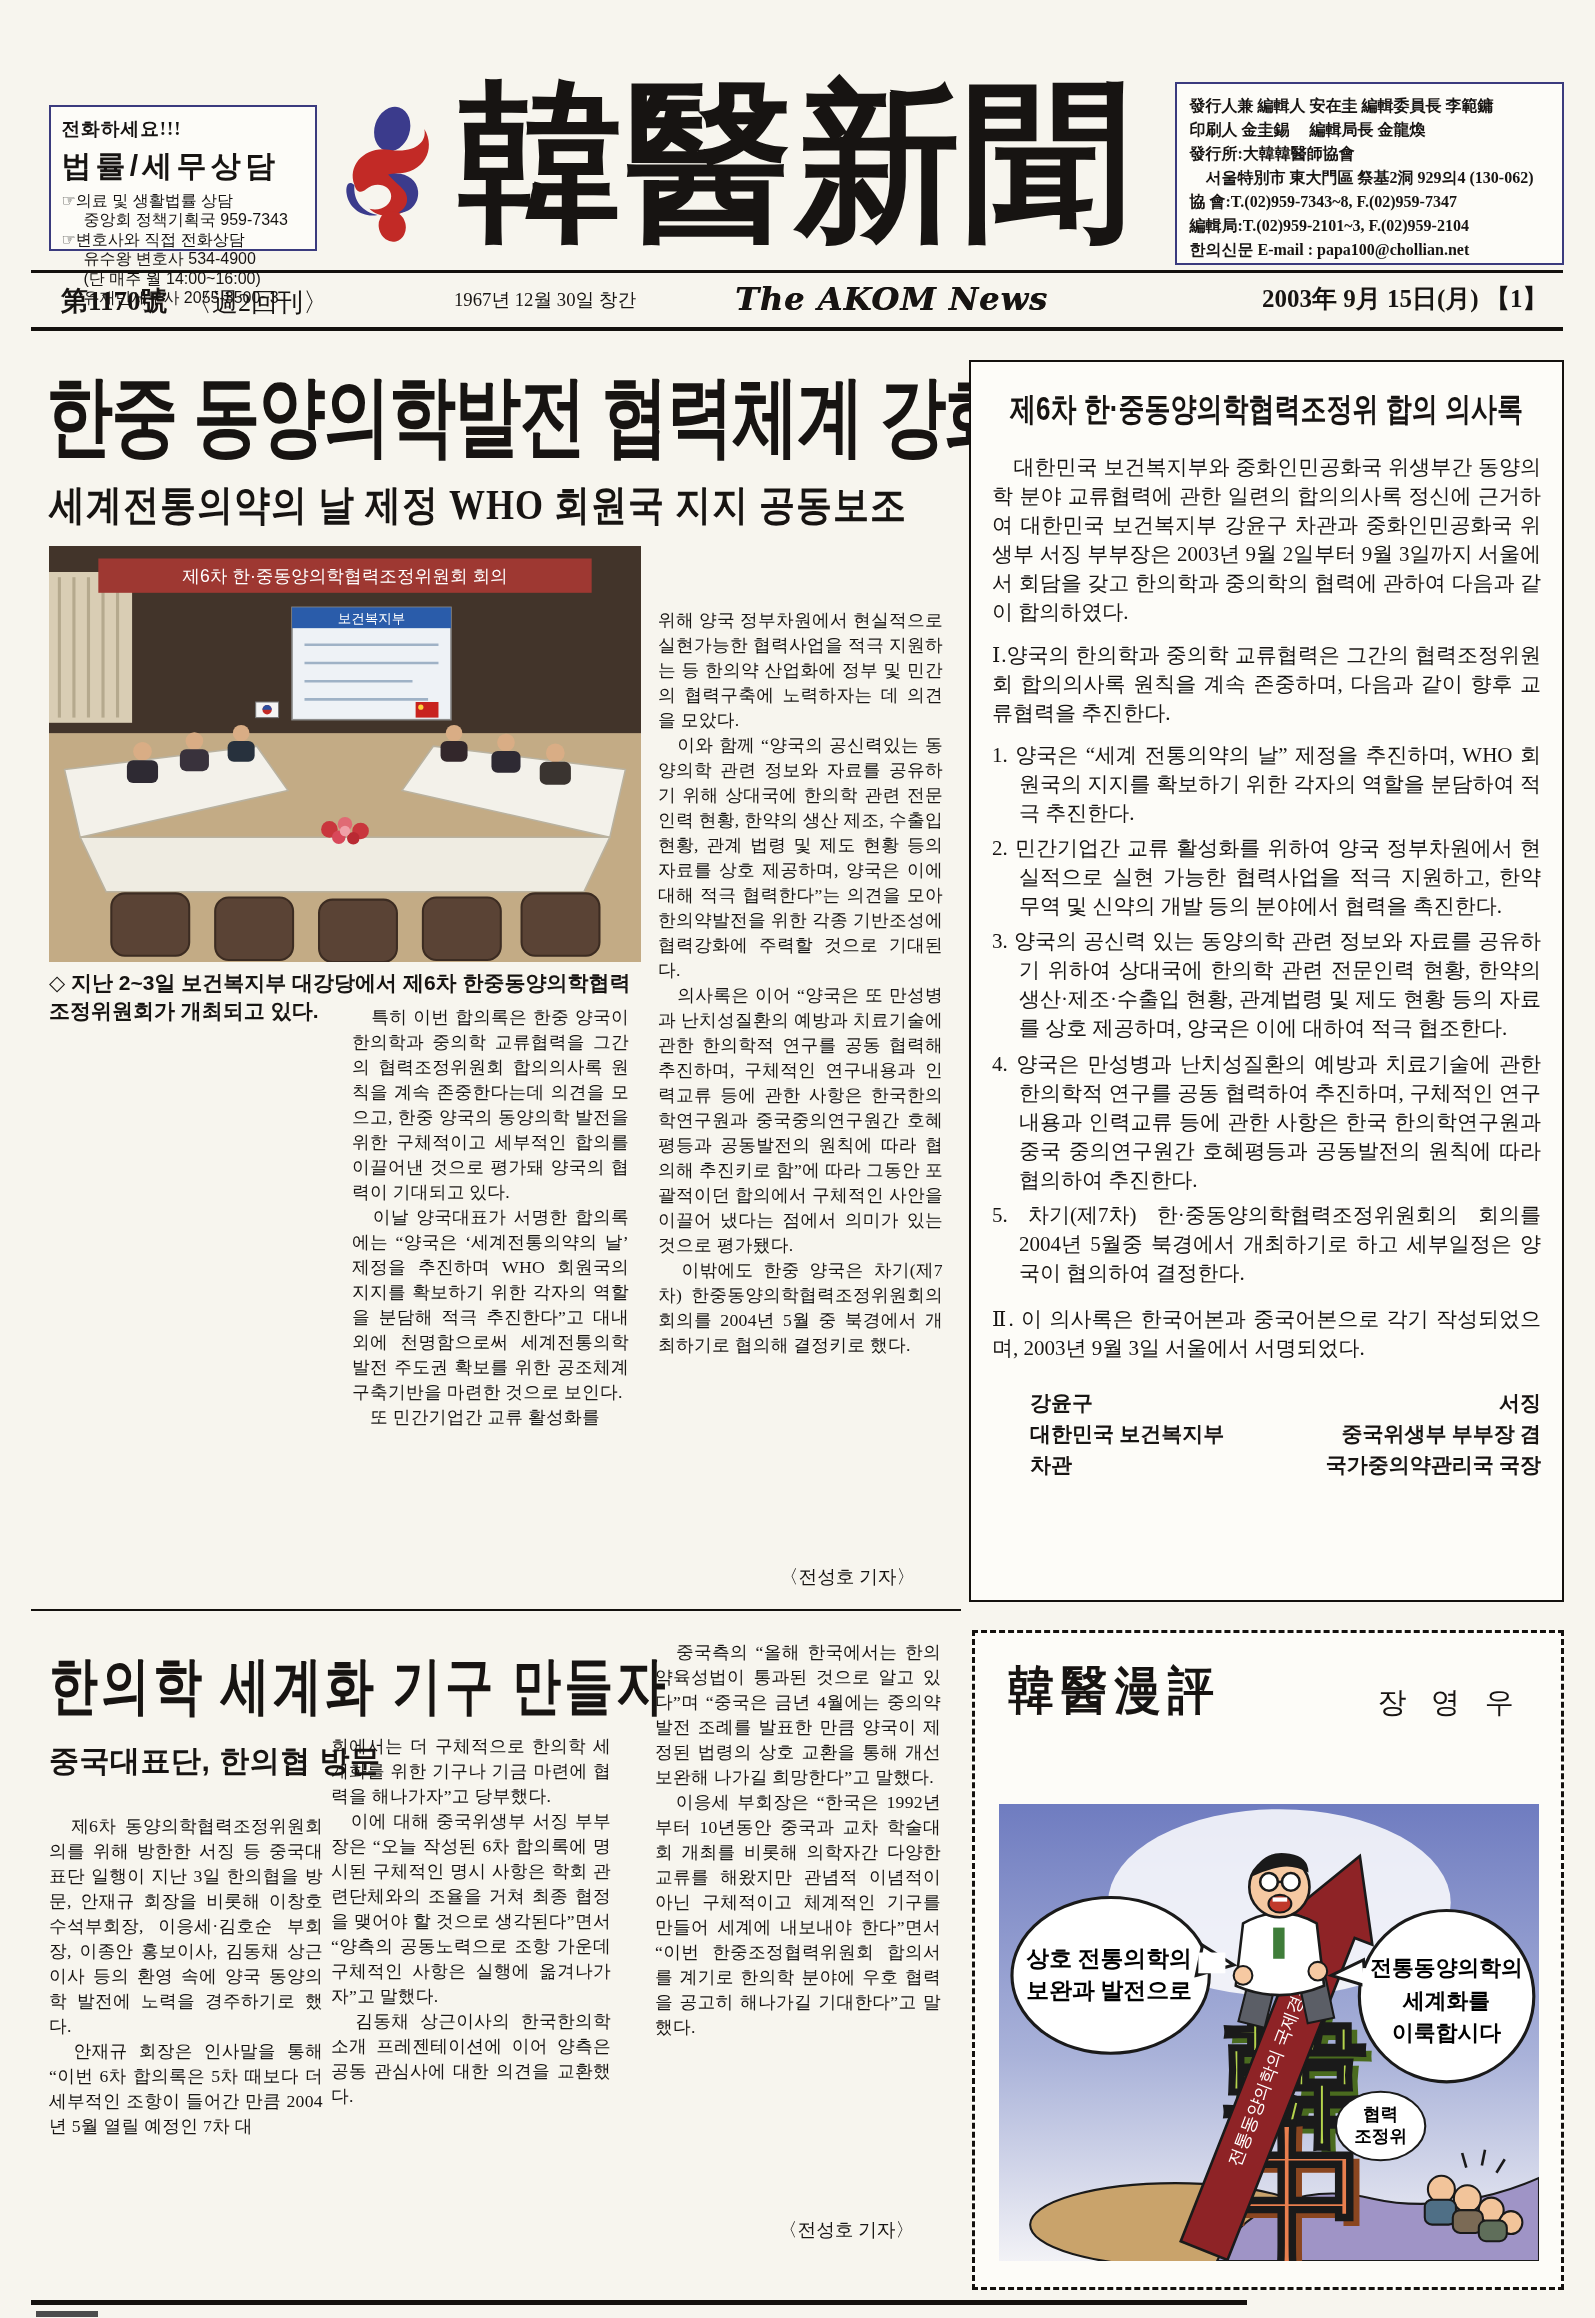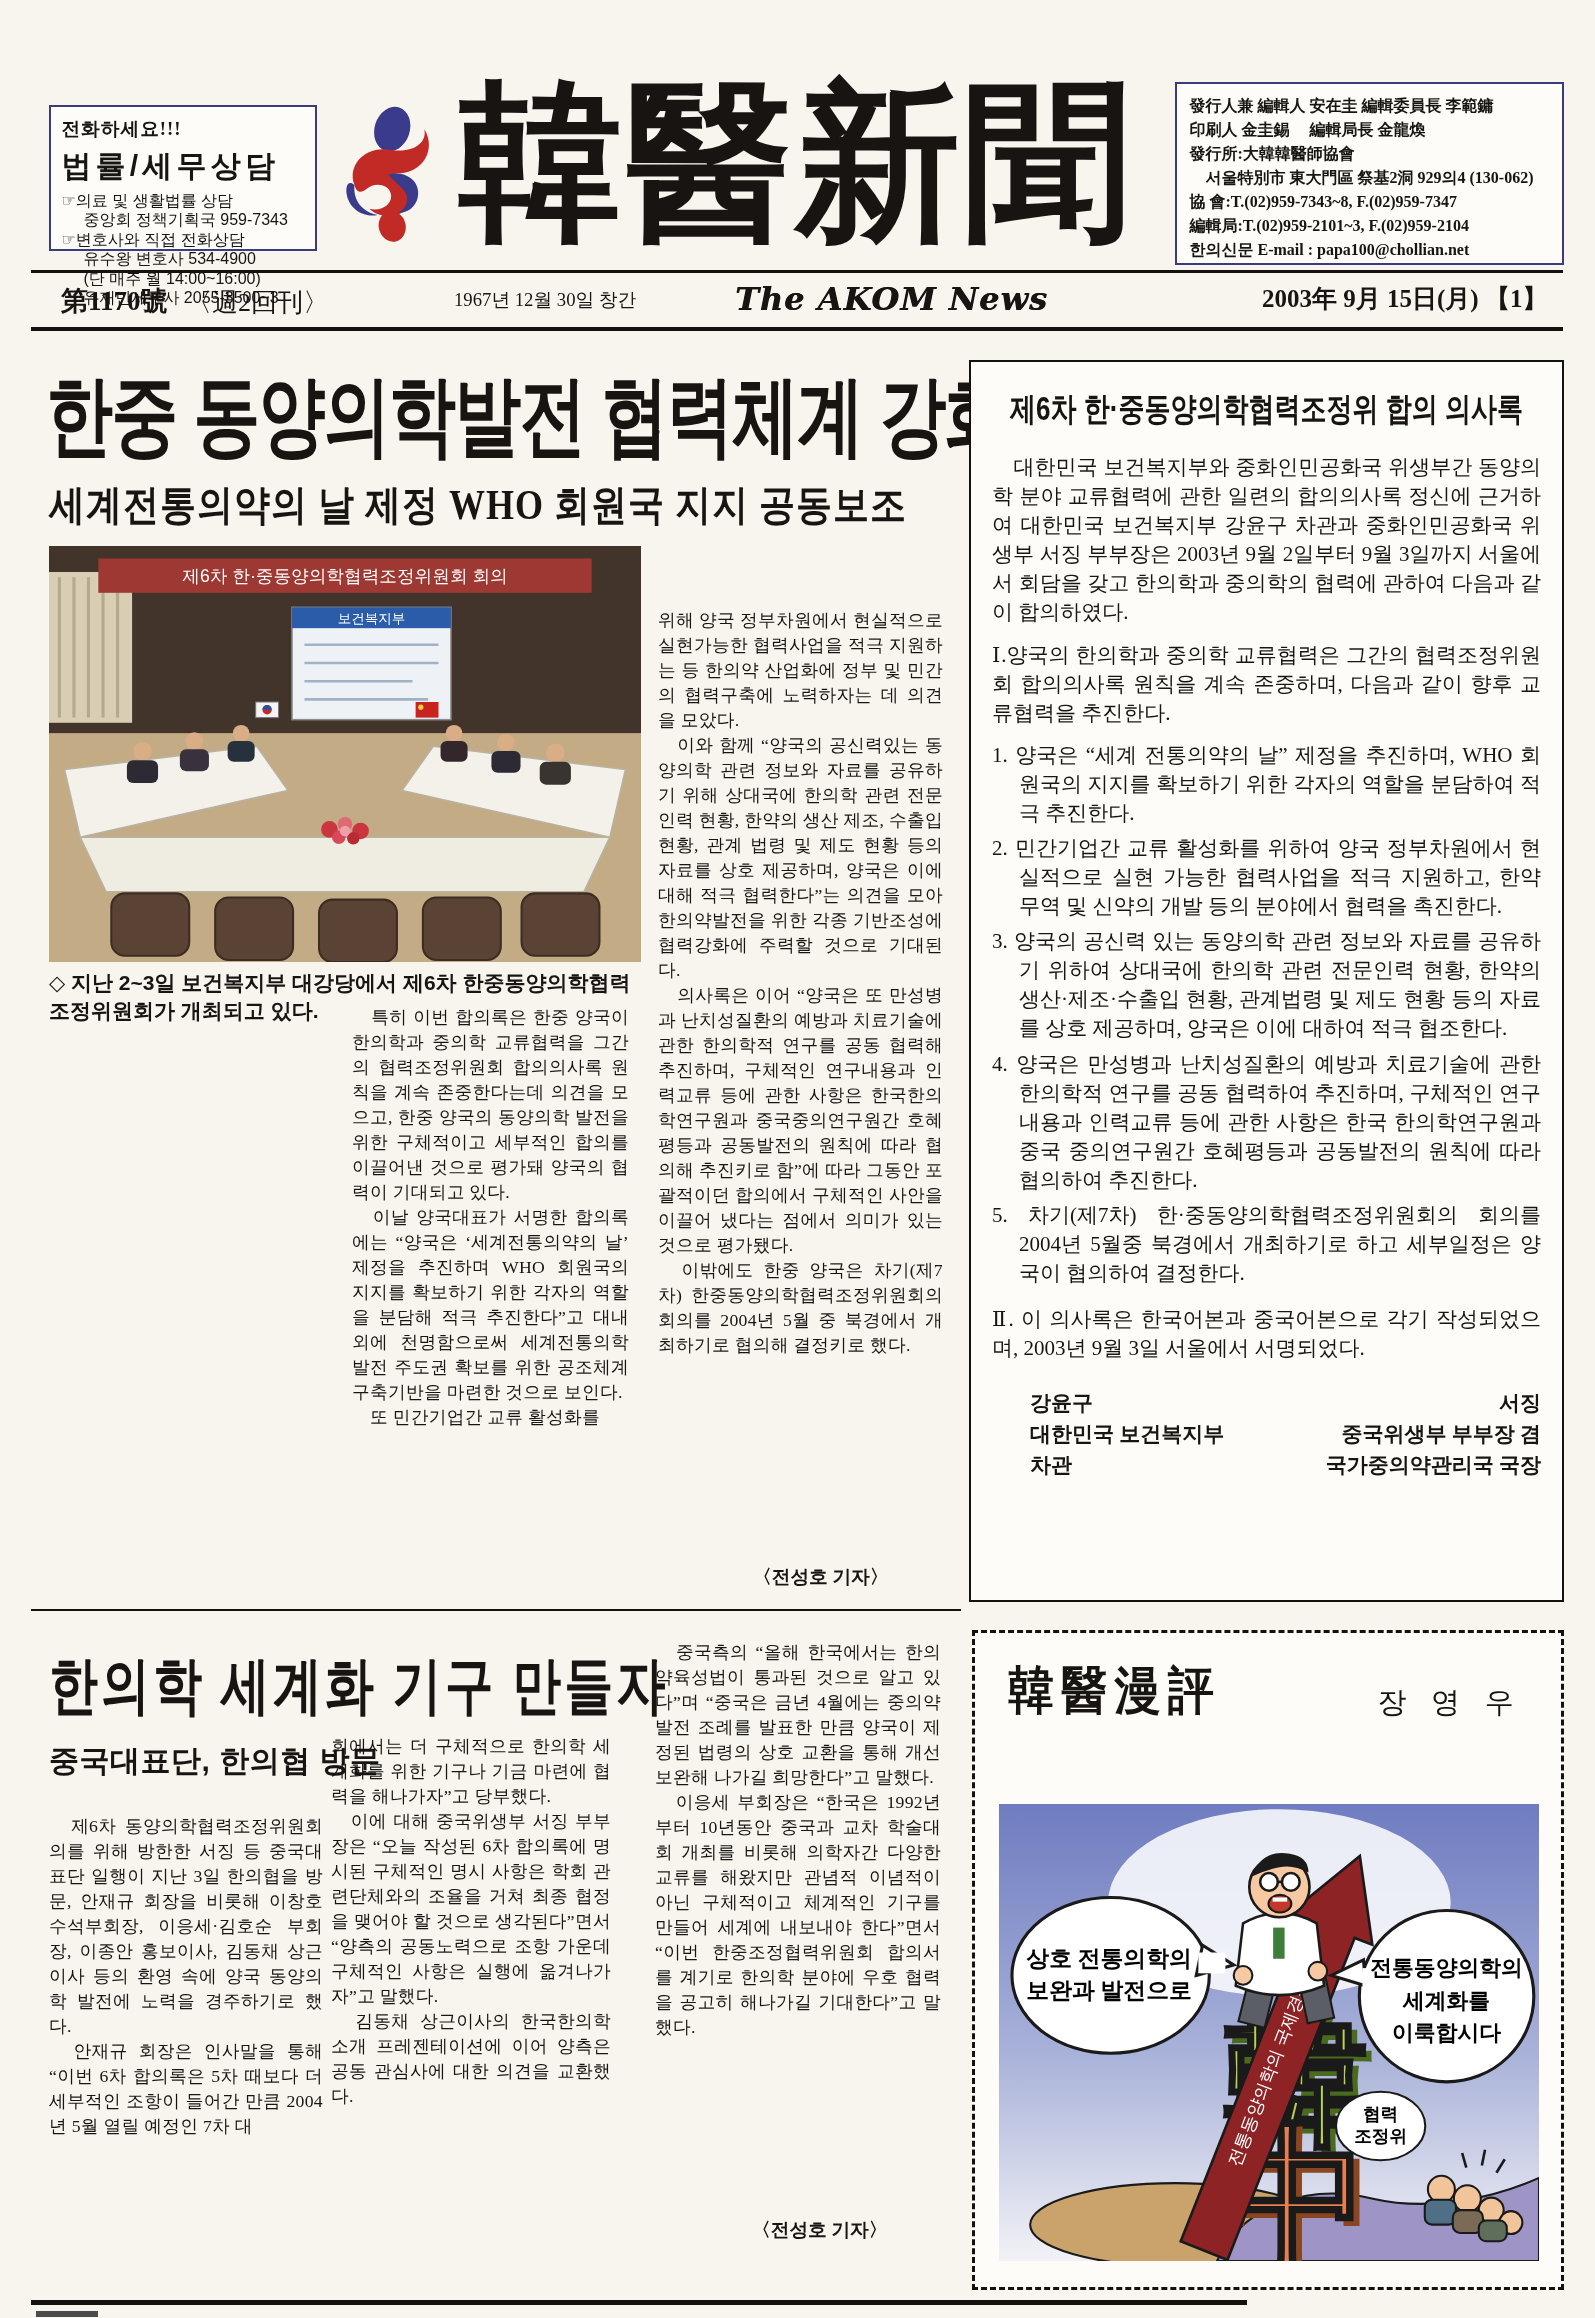--- a/index.html
+++ b/index.html
@@ -47,21 +47,21 @@
   .caption{position:absolute;left:49px;top:969px;width:595px;
            font-family:"Liberation Sans","DejaVu Sans",sans-serif;font-size:21px;font-weight:bold;line-height:1.32;}
   .titlebox{position:absolute;left:49px;top:1037px;width:295px;height:79px;border:2.6px solid #14110e;
             display:flex;flex-direction:column;justify-content:center;align-items:center;background:#fdfcf8;}
   .titlebox div{font-family:"Liberation Sans","DejaVu Sans",sans-serif;font-weight:900;font-size:27px;line-height:1.25;}
   .bodycol{position:absolute;font-size:17.7px;line-height:25px;text-align:justify;white-space:pre-line;
            overflow:hidden;letter-spacing:0.3px;}
   .c1{left:49px;top:1133px;width:274px;height:467px;}
   .c2{left:352px;top:1005px;width:277px;height:596px;}
   .c3{left:658px;top:608px;width:285px;height:956px;}
-  .byline{position:absolute;font-size:18.7px;font-weight:bold;text-align:left;}
+  .byline{position:absolute;font-size:18.7px;font-weight:normal;text-align:center;}
   .by1{left:753px;top:1564px;width:189px;}
   .midrule{left:31px;top:1609px;width:930px;height:2.1px;}
 
   
   .minutes{position:absolute;left:969px;top:360px;width:595px;height:1242px;border:2.6px solid #14110e;
            background:#fdfcf8;padding:25px 21px;}
   .m-title{font-family:"Liberation Sans","DejaVu Sans",sans-serif;font-weight:900;font-size:26px;
            text-align:center;white-space:nowrap;transform:scale(1.0,1.25);transform-origin:center top;
            margin-bottom:31px;}
   .m-par{font-size:21px;line-height:29px;text-align:justify;white-space:pre-line;margin-bottom:13.5px;}

